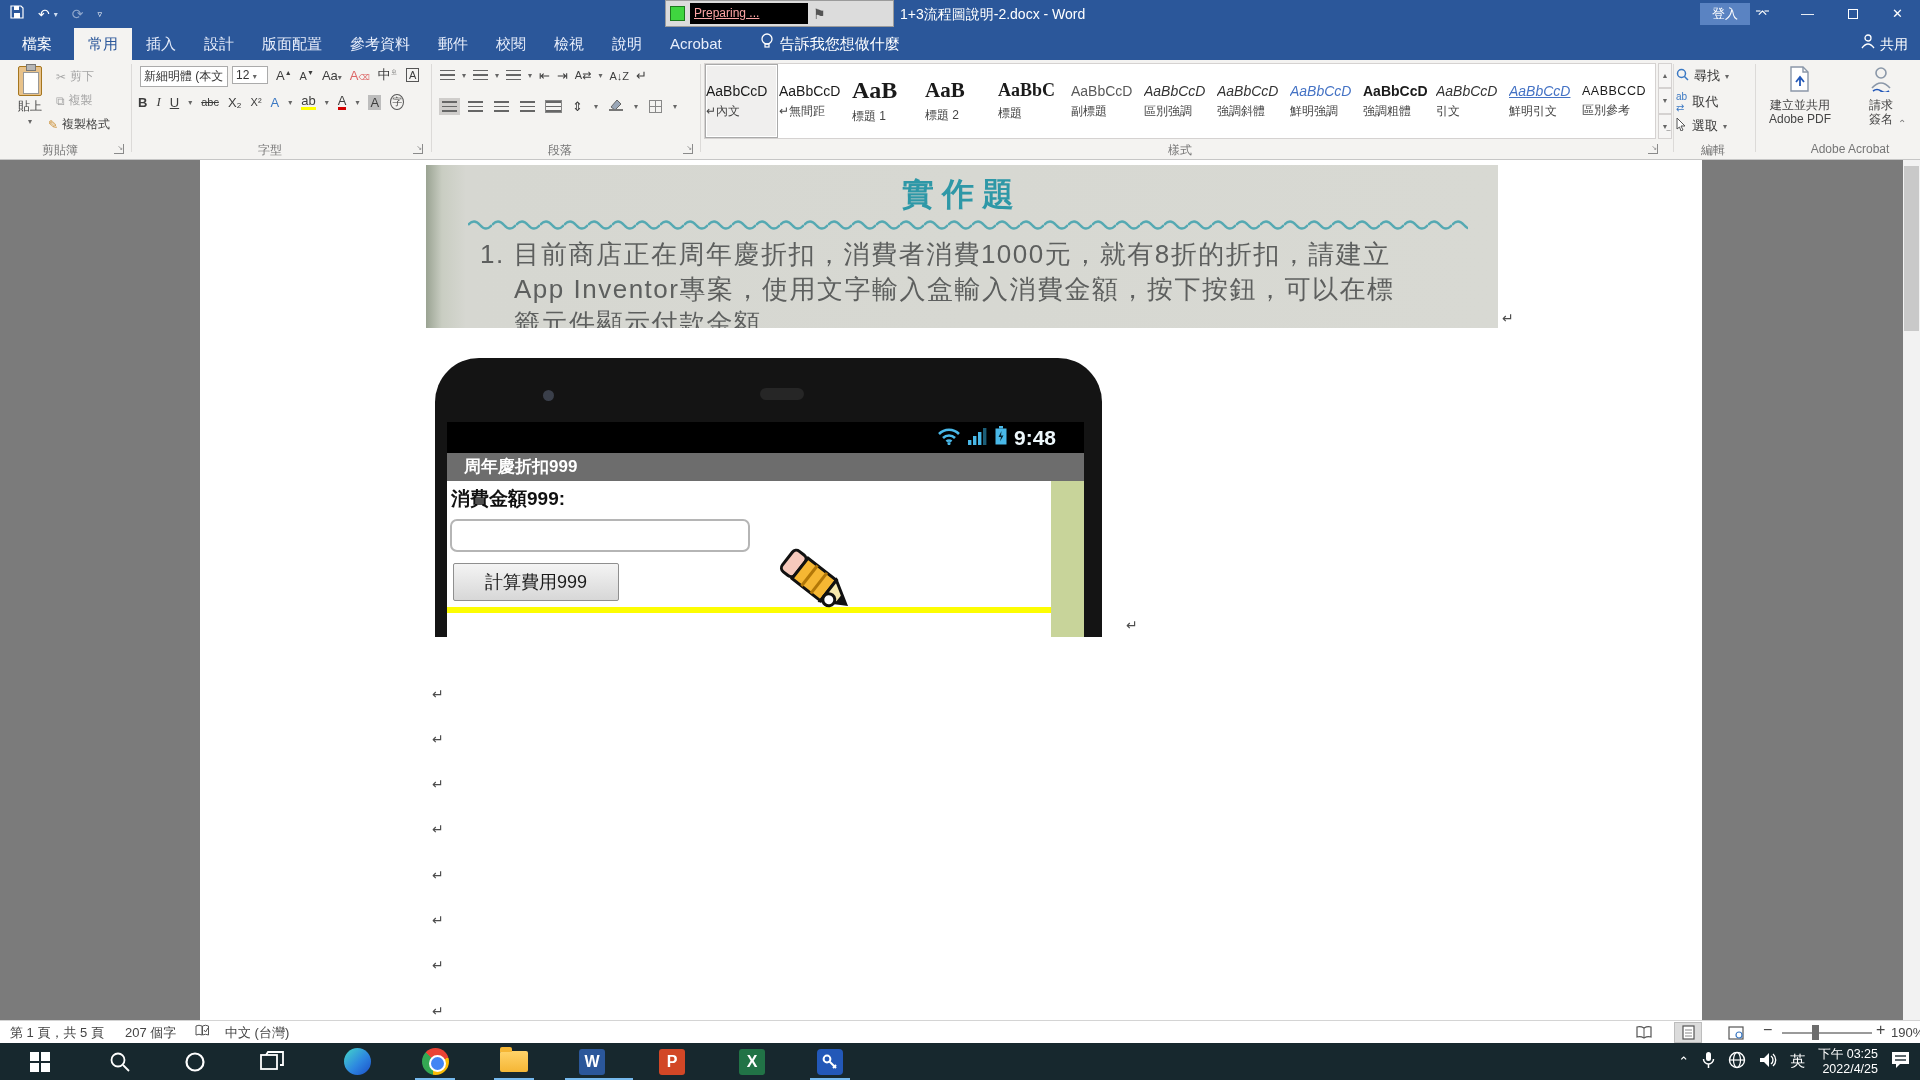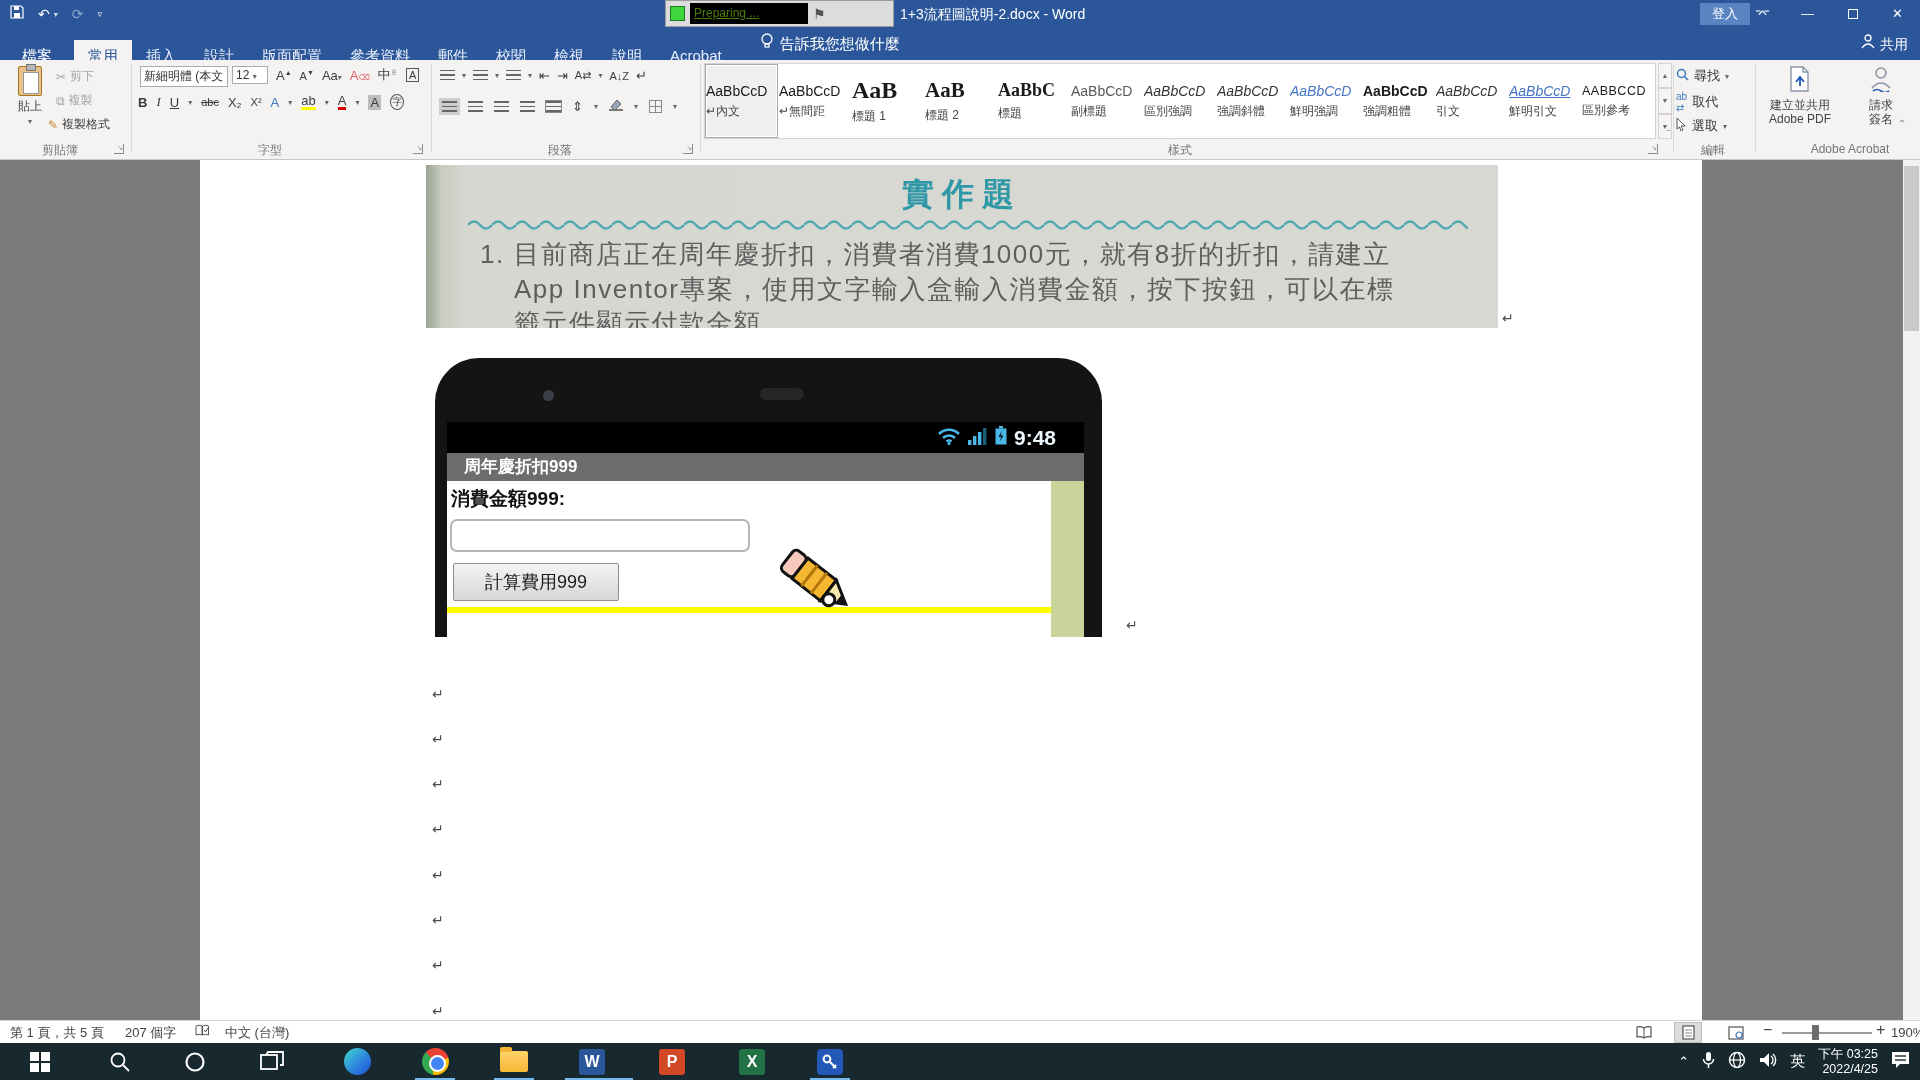--- a/index.html
+++ b/index.html
@@ -8,21 +8,21 @@
   .screen { position:relative; width:1920px; height:1080px; background:#7b7b7b; overflow:hidden; }
 
   
   .titlebar { position:absolute; left:0; top:0; width:1920px; height:28px; background:#2b579a; color:#fff; }
   .qat { position:absolute; left:10px; top:2px; display:flex; align-items:center; gap:14px; height:24px; }
   .qat .qbtn { color:#fff; font-size:14px; line-height:24px; cursor:default; }
   .qat .dis { color:#8fa7cc; }
   .qat .tiny-caret { font-size:8px; color:#cfdcf0; margin-left:-10px; }
   .recorder { position:absolute; left:665px; top:0; width:229px; height:27px; background:#dcdcdc; border:1px solid #9b9b9b; display:flex; align-items:center; padding:0 4px; gap:5px; }
   .rec-green { width:15px; height:15px; background:#3fd53f; border:1px solid #1d7a1d; }
-  .rec-black { width:118px; height:21px; background:#000; color:#4d7c0f; font-size:12px; line-height:20px; padding-left:4px; text-decoration:underline; white-space:nowrap; overflow:hidden; }
+  .rec-black { width:118px; height:21px; background:#000; color:#fca5a5; font-size:12px; line-height:20px; padding-left:4px; text-decoration:underline; white-space:nowrap; overflow:hidden; }
   .rec-flag { color:#555; font-size:14px; }
   .doc-title { position:absolute; left:900px; top:0; width:400px; height:28px; line-height:28px; font-size:14px; color:#fff; }
   .signin { position:absolute; left:1700px; top:3px; width:50px; height:22px; background:#5a83c2; color:#fff; font-size:13px; text-align:center; line-height:22px; }
   .winctrl { position:absolute; top:0; height:28px; width:45px; color:#fff; text-align:center; line-height:28px; font-size:13px; }
   .wc-ribbon { left:1740px; } .wc-min { left:1785px; } .wc-rest { left:1830px; } .wc-close { left:1875px; }
   .restore-box { display:inline-block; width:10px; height:10px; border:1px solid #fff; position:relative; top:1px; }
 
   
   .tabrow { position:absolute; left:0; top:28px; width:1920px; height:32px; background:#2b579a; }
   .tab { float:left; height:32px; padding:0 14px; color:#e8eefb; font-size:15px; line-height:32px; cursor:default; }
@@ -151,21 +151,21 @@
     </div>
     <div class="doc-title">1+3流程圖說明-2.docx - Word</div>
     <div class="signin">登入</div>
     <div class="winctrl wc-ribbon">⌤</div>
     <div class="winctrl wc-min">—</div>
     <div class="winctrl wc-rest"><span class="restore-box"></span></div>
     <div class="winctrl wc-close">✕</div>
   </div>
 
   <div class="tabrow">
-    <div id="tabs-container" style="float:left; margin-left:8px;margin-top:12px;">
+    <div id="tabs-container" style="float:left; margin-left:8px;">
         <div class="tab file">檔案</div>
         <div class="tab active">常用</div>
         <div class="tab">插入</div>
         <div class="tab">設計</div>
         <div class="tab">版面配置</div>
         <div class="tab">參考資料</div>
         <div class="tab">郵件</div>
         <div class="tab">校閱</div>
         <div class="tab">檢視</div>
         <div class="tab">說明</div>

